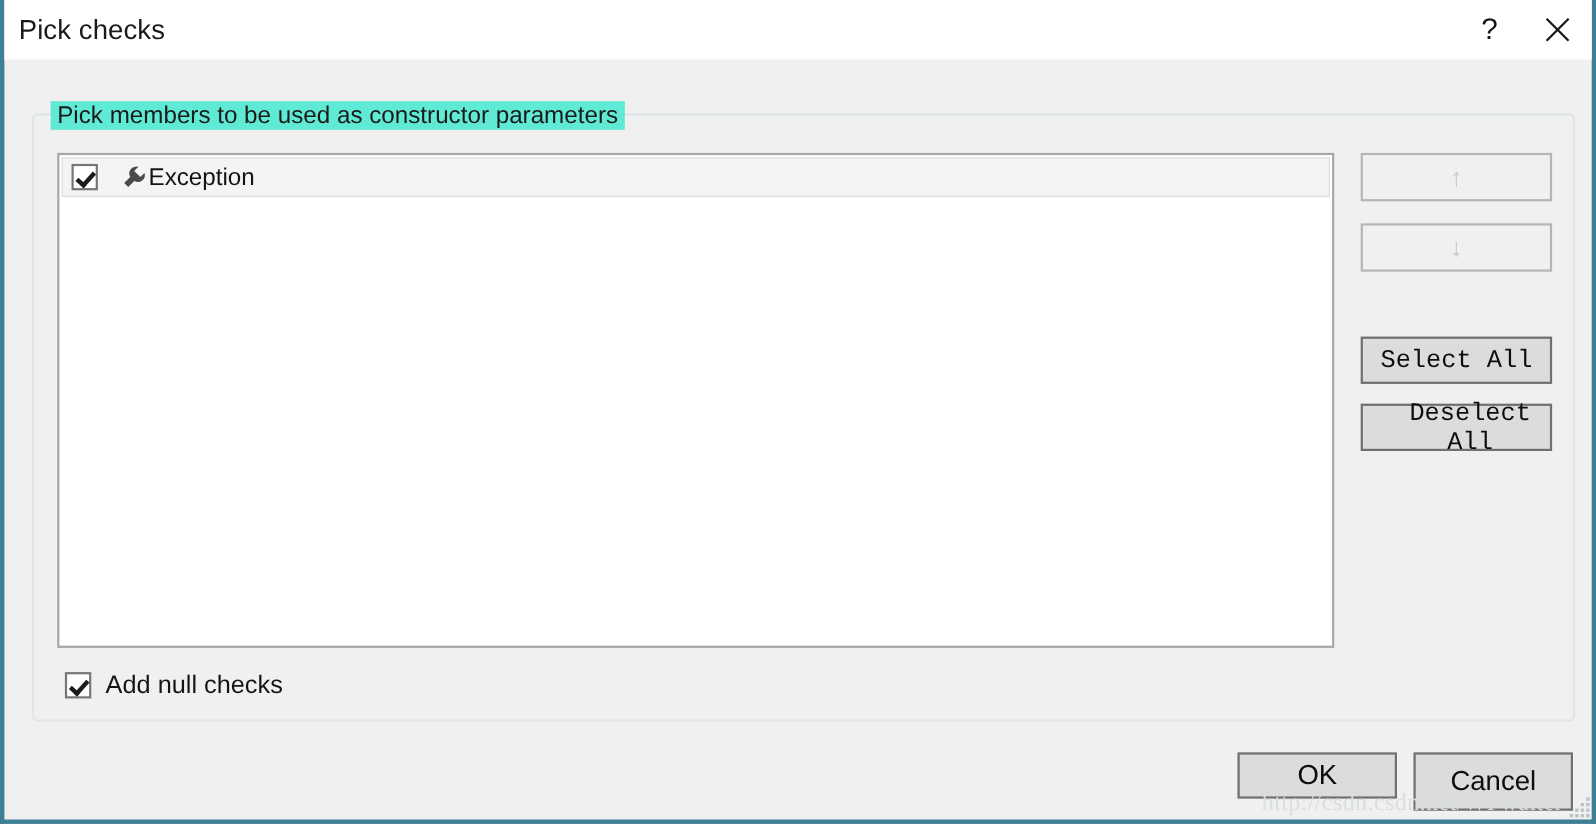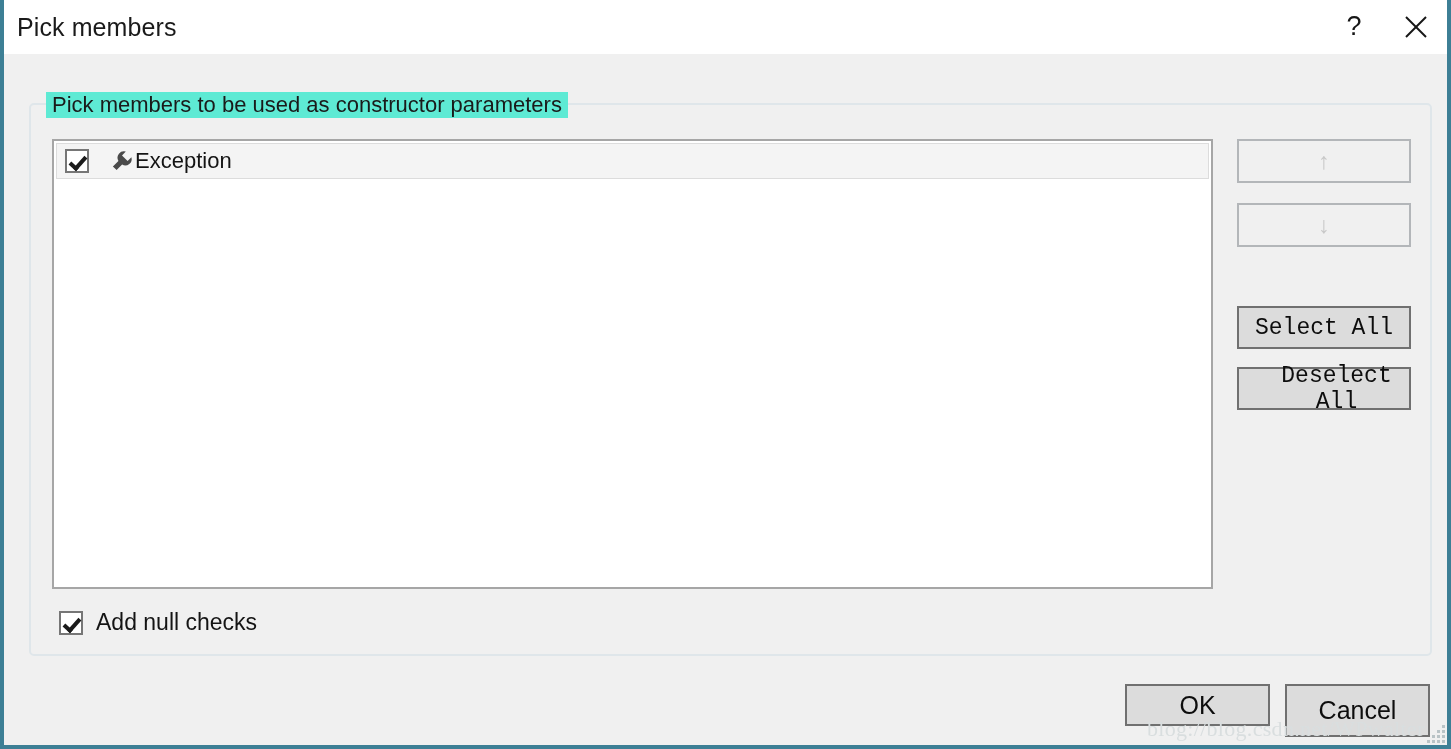--- a/index.html
+++ b/index.html
@@ -246,21 +246,21 @@
     height: 3px;
     background: #b9c3c6;
   }
 </style>
 </head>
 <body>
 
 <div class="window">
 
   <div class="titlebar">
-    <div class="title-text">Pick members</div>
+    <div class="title-text">Pick checks</div>
 
     <div class="titlebar-buttons">
       <button class="tb-btn">
         <span class="help-glyph">?</span>
       </button>
       <button class="tb-btn">
         <span>
           <svg width="26" height="26" viewBox="0 0 26 26" aria-hidden="true">
             <line x1="3" y1="3" x2="23" y2="23" stroke="#161616" stroke-width="2"></line>
             <line x1="23" y1="3" x2="3" y2="23" stroke="#161616" stroke-width="2"></line>
@@ -296,21 +296,21 @@
 
   <div class="nullcheck-row">
     <span class="cb checked"></span>
     <span class="nullcheck-label">Add null checks</span>
   </div>
 
   <button class="bottom-btn" id="btn-ok">OK</button>
 
   <button class="bottom-btn" id="btn-cancel">Cancel</button>
 
-  <div class="watermark">blog://blog.csdn.net/WPwalter</div>
+  <div class="watermark">http://csdn.csdn.net/WPwalter</div>
 
   <div class="grip">
     <i style="right:0px;  bottom:0px;"></i>
     <i style="right:5px;  bottom:0px;"></i>
     <i style="right:10px; bottom:0px;"></i>
     <i style="right:15px; bottom:0px;"></i>
     <i style="right:0px;  bottom:5px;"></i>
     <i style="right:5px;  bottom:5px;"></i>
     <i style="right:10px; bottom:5px;"></i>
     <i style="right:0px;  bottom:10px;"></i>

